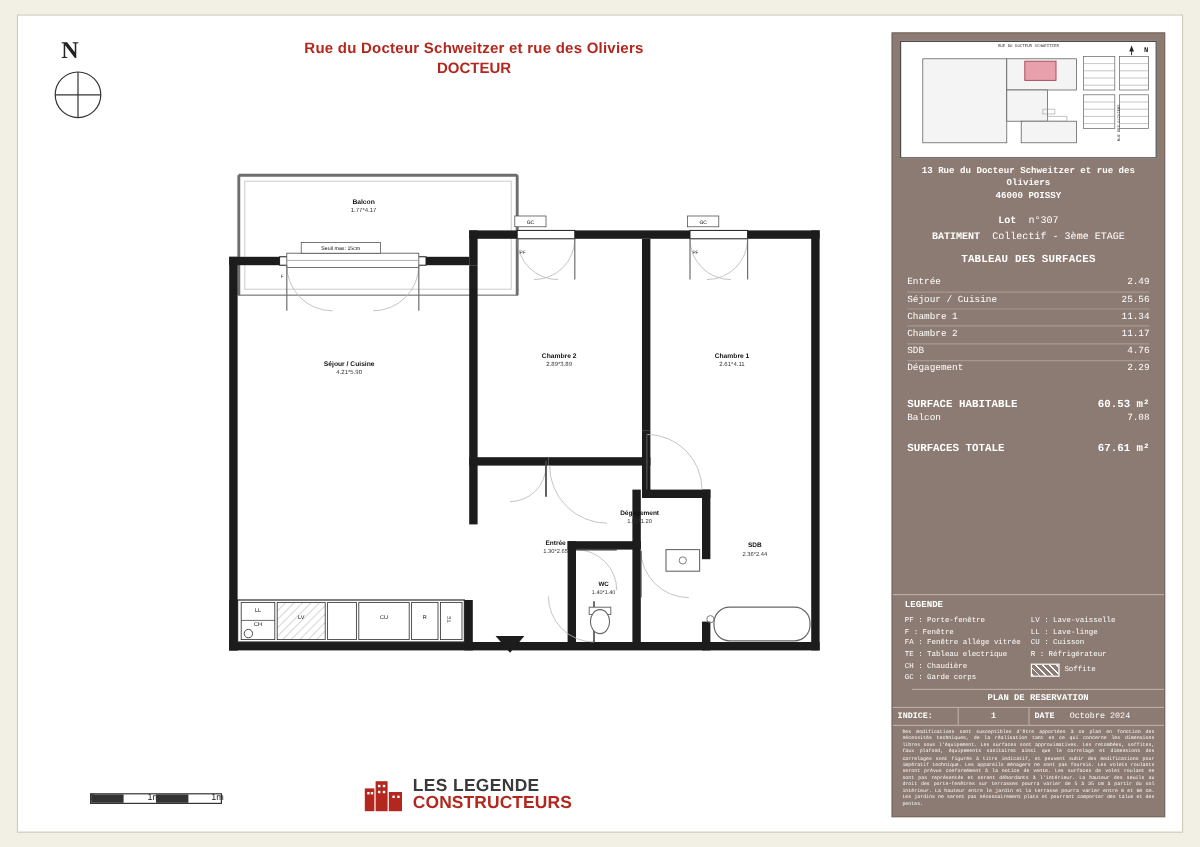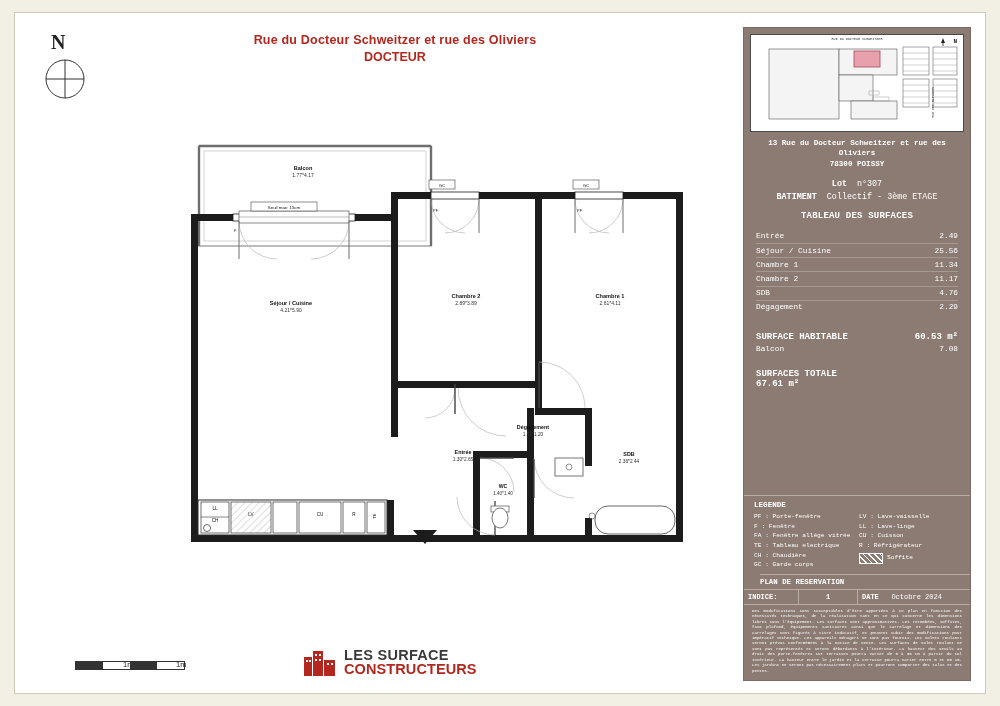--- a/index.html
+++ b/index.html
@@ -189,21 +189,21 @@
     font-size: 9px; font-weight: bold;
   }
   .habitable .brow {
     display: flex; justify-content: space-between;
     font-size: 7.8px; font-weight: normal;
     margin-top: 3px;
   }
   .totale {
     margin: 8px 12px 0 12px;
     display: flex; justify-content: space-between;
-    font-size: 9px; font-weight: bold; flex-direction: column;
+    font-size: 9px; font-weight: bold;
   }
   .legende-wrap {
     position: absolute;
     left: 0; right: 0; bottom: 0;
   }
   .legende-title {
     font-size: 7.6px; font-weight: bold;
     margin: 0 0 3px 10px;
     padding-top: 5px;
   }
@@ -215,21 +215,21 @@
   }
   .legende-cols .col { flex: 1 1 0; }
   .legende-cols .col.right { padding-left: 4px; }
   .soffite-row { display: flex; align-items: center; gap: 4px; margin-top: 2px;}
   .soffite-hatch {
     width: 22px; height: 9px;
     border: 1px solid #fff;
     background: repeating-linear-gradient(45deg, #ffffff 0 1px, transparent 1px 4px);
   }
   .reserv-title {
-    text-align: left;
+    text-align: center;
     font-size: 7.4px; font-weight: bold;
     border-top: 1px solid #b8aca5;
     padding: 3px 0 3px 0;
     margin-left: 16px;
   }
   .indice-row {
     display: flex;
     border-top: 1px solid #b8aca5;
     border-bottom: 1px solid #b8aca5;
     font-size: 7px;
@@ -462,21 +462,21 @@
         <rect x="3" y="13" width="2" height="2" fill="#fff"></rect>
         <rect x="6" y="13" width="2" height="2" fill="#fff"></rect>
         <rect x="12" y="7" width="2" height="2" fill="#fff"></rect>
         <rect x="16" y="7" width="2" height="2" fill="#fff"></rect>
         <rect x="12" y="12" width="2" height="2" fill="#fff"></rect>
         <rect x="16" y="12" width="2" height="2" fill="#fff"></rect>
         <rect x="24" y="16" width="2" height="2" fill="#fff"></rect>
         <rect x="28" y="16" width="2" height="2" fill="#fff"></rect>
       </svg>
       <div class="logo-text">
-        <div class="l1">LES SURFACE</div>
+        <div class="l1">LES LEGENDE</div>
         <div class="l2">CONSTRUCTEURS</div>
       </div>
     </div>
 
     <div id="panel">
 
       <div class="panel-key">
         <span class="ktitle">RUE DU DOCTEUR SCHWEITZER</span>
         <span class="kn">N</span>
         <span class="vlabel">RUE DES OLIVIERS</span>
@@ -516,21 +516,21 @@
             <path d="M118 56 l10 0 l0 4 l-10 0 z"></path>
             <path d="M122 62 l16 0 l0 4 l-16 0 z"></path>
           </g>
           <line x1="192" y1="5" x2="192" y2="11" stroke="#222" stroke-width="0.8"></line>
           <polygon points="192,3 190,8 194,8" fill="#222"></polygon>
         </svg>
       </div>
 
       <div class="addr">
         <div>13 Rue du Docteur Schweitzer et rue des Oliviers</div>
-        <div>78300 POISSY</div>
+        <div>46000 POISSY</div>
       </div>
 
       <div class="lot-block">
         <div class="row">
           <b>Lot</b>
           <span>&nbsp;</span><span>n°307</span>
         </div>
         <div class="row">
           <b>BATIMENT</b>
           <span>&nbsp;</span><span>Collectif - 3ème ETAGE</span>

